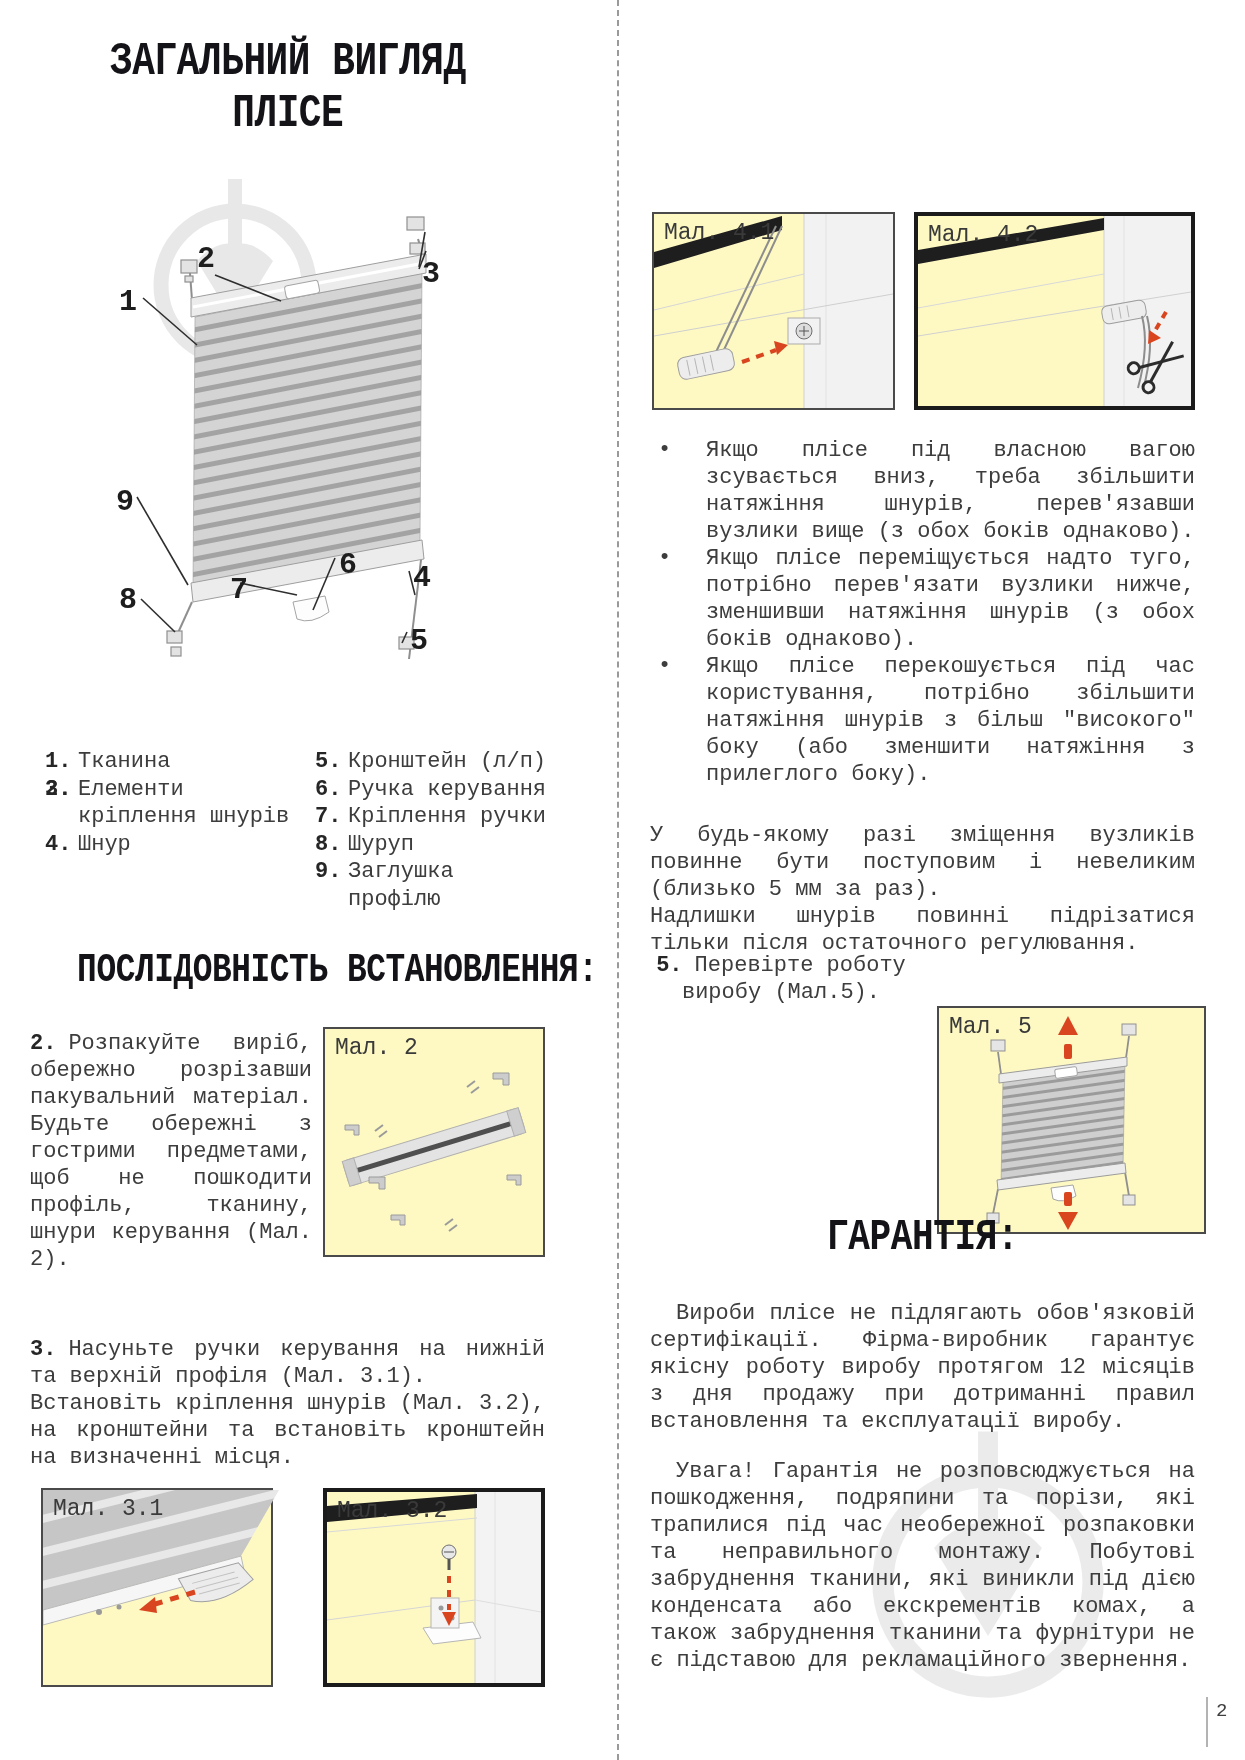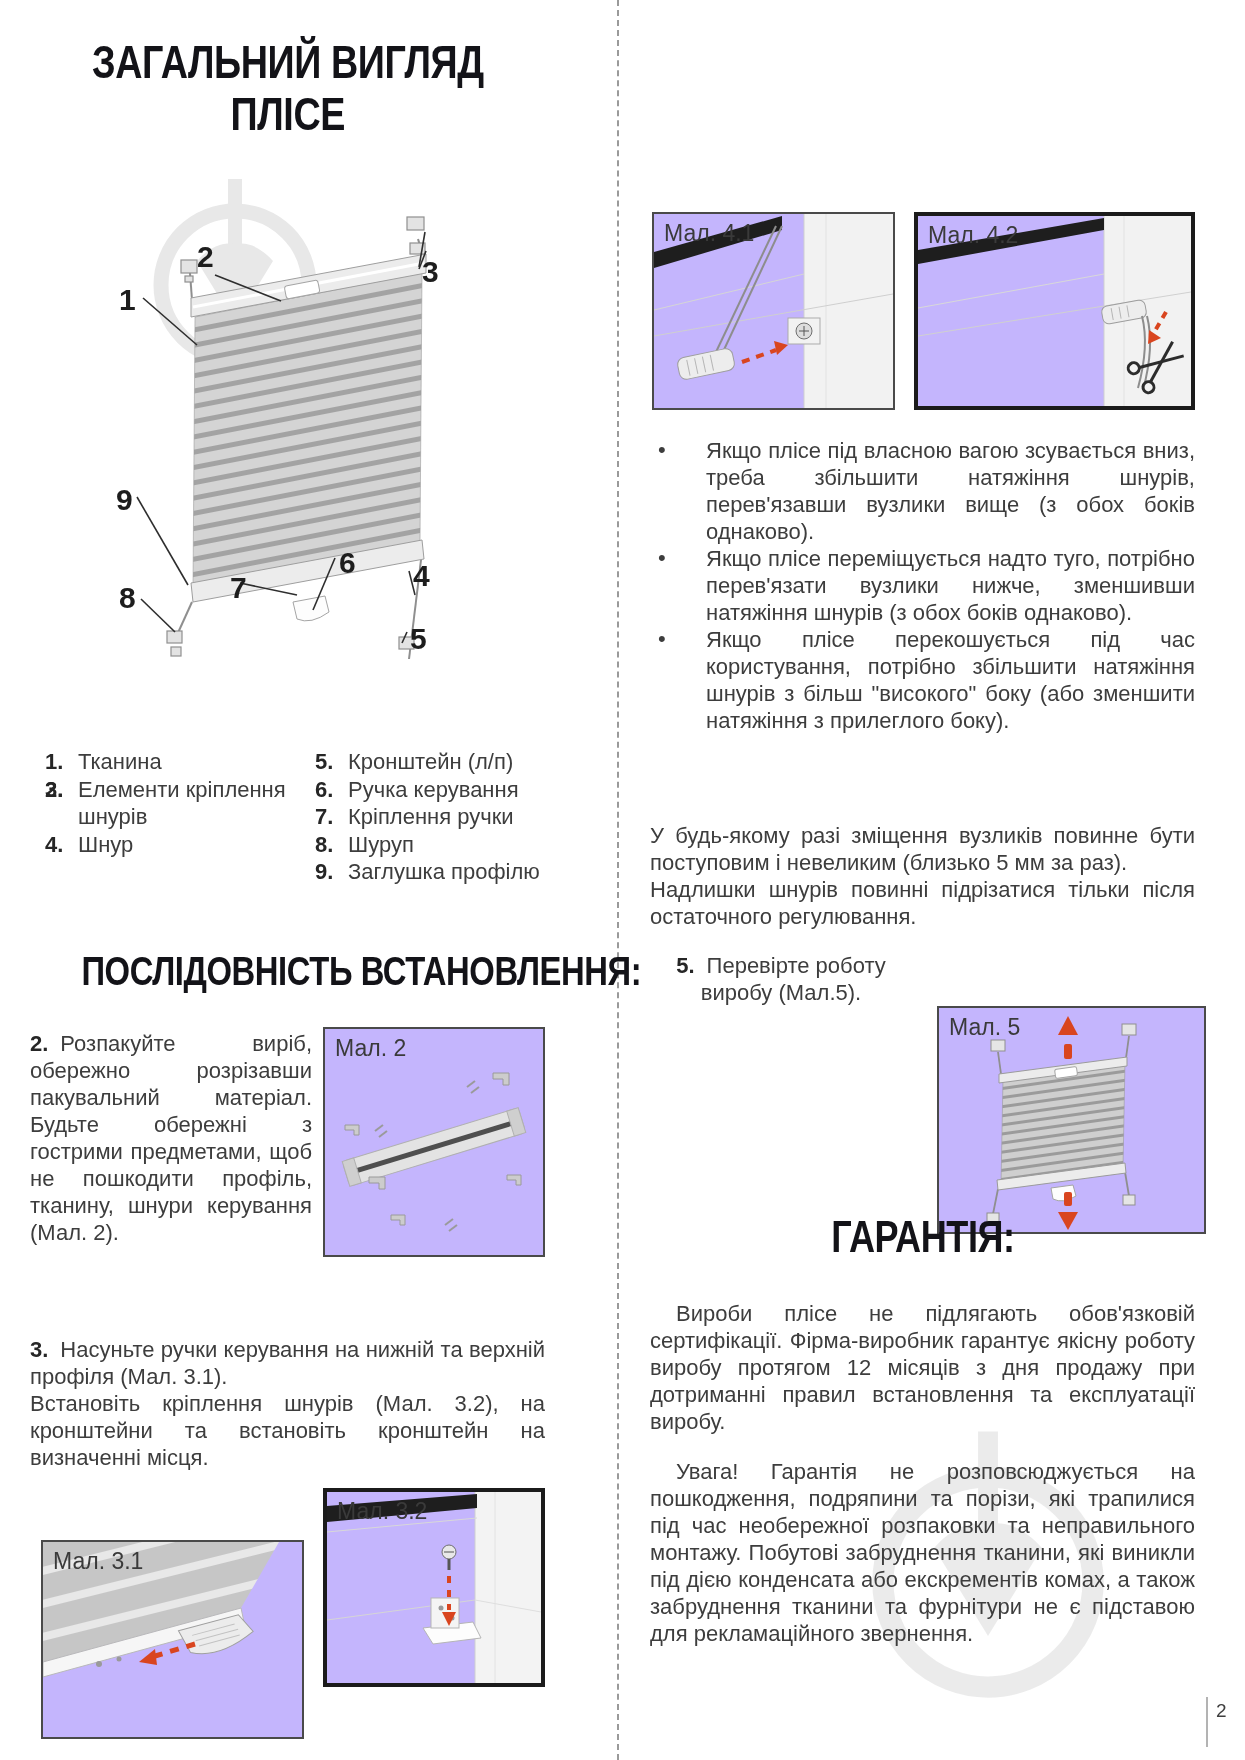--- a/index.html
+++ b/index.html
@@ -1,24 +1,24 @@
 <!DOCTYPE html>
 <html><head>
 <meta charset="utf-8">
 <style>
   html,body{margin:0;padding:0;background:#fff}
   .page{position:relative;width:1245px;height:1760px;background:#fff;
-        font-family:Liberation Sans, sans-serif;overflow:hidden}
+        font-family:Liberation Mono, monospace;overflow:hidden}
   .abs{position:absolute}
   .t{font-size:22px;line-height:27px;color:#3d3d3d;text-align:justify}
   .num{font-weight:700;color:#262626;padding-right:12px}
   .hdr{font-weight:800;color:#131318;text-align:center}
   .cond{display:inline-block;transform:scaleX(.82);transform-origin:50% 50%;
         white-space:nowrap;letter-spacing:-.5px}
-  .figbox{position:absolute;background:#c4b5fd;border:2px solid #4a4a4a;box-sizing:border-box}
+  .figbox{position:absolute;background:#fef9c3;border:2px solid #4a4a4a;box-sizing:border-box}
   .figbox.thick{border:4px solid #1b1b1b}
   .figlabel{position:absolute;top:6px;left:10px;font-size:23px;color:#3a3a3a;z-index:2}
   .leg-item{position:relative;padding-left:33px;font-size:22px;line-height:27.5px;color:#3d3d3d}
   .leg-item .n{position:absolute;left:0;font-weight:700;color:#262626}
   .bullet{position:relative;padding-left:56px}
   .bullet .mark{position:absolute;left:8px;top:-1px}
   .indent{text-indent:26px}
   .divider{position:absolute;left:617px;top:0;height:1760px;border-left:2px dashed #9a9a9a}
   .pagenum-line{position:absolute;left:1206px;top:1697px;height:50px;border-left:2px solid #b3b3b3}
   .pagenum{position:absolute;left:1216px;top:1700px;font-size:19px;color:#3f3f3f}
@@ -149,21 +149,21 @@
           <line x1="124" y1="202" x2="132" y2="196"></line>
       </g>
     </svg>
   </div>
 
   <div class="abs t" style="left:30px;top:1336px;width:515px">
     <div><span class="num">3.</span><span>Насуньте ручки керування на нижній та верхній профіля (Мал. 3.1).</span></div>
     <div>Встановіть кріплення шнурів (Мал. 3.2), на кронштейни та встановіть кронштейн на визначенні місця.</div>
   </div>
 
-  <div class="figbox" style="left:41px;top:1540px;width:263px;height:199px">
+  <div class="figbox" style="left:41px;top:1488px;width:232px;height:199px">
     <span class="figlabel">Мал. 3.1</span>
     <svg width="259" height="195" viewBox="0 0 259 195">
       <defs>
         <pattern id="pl3" width="16" height="32" patternUnits="userSpaceOnUse" patternTransform="rotate(-14)">
           <rect width="16" height="32" fill="#c6c6c6"></rect>
             <rect y="24" width="16" height="8" fill="#e8e8e8"></rect>
         </pattern>
       </defs>
       <path d="M0,0 H236 L198,66 L0,120 Z" fill="url(#pl3)"></path>
       <path d="M0,120 L198,66 L201,80 L0,135 Z" fill="#f6f6f6" stroke="#b9b9b9"></path>

